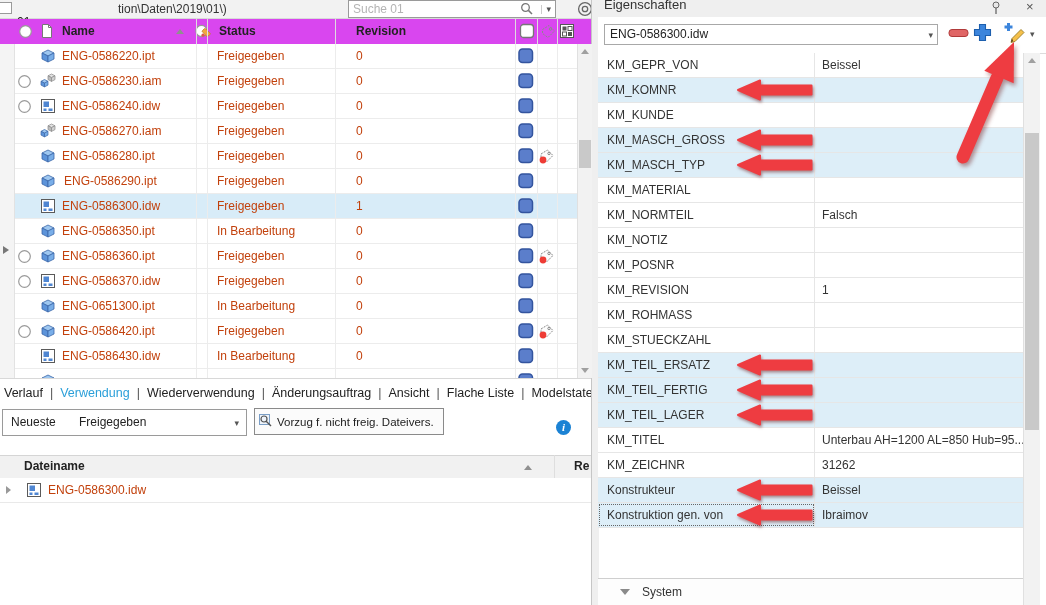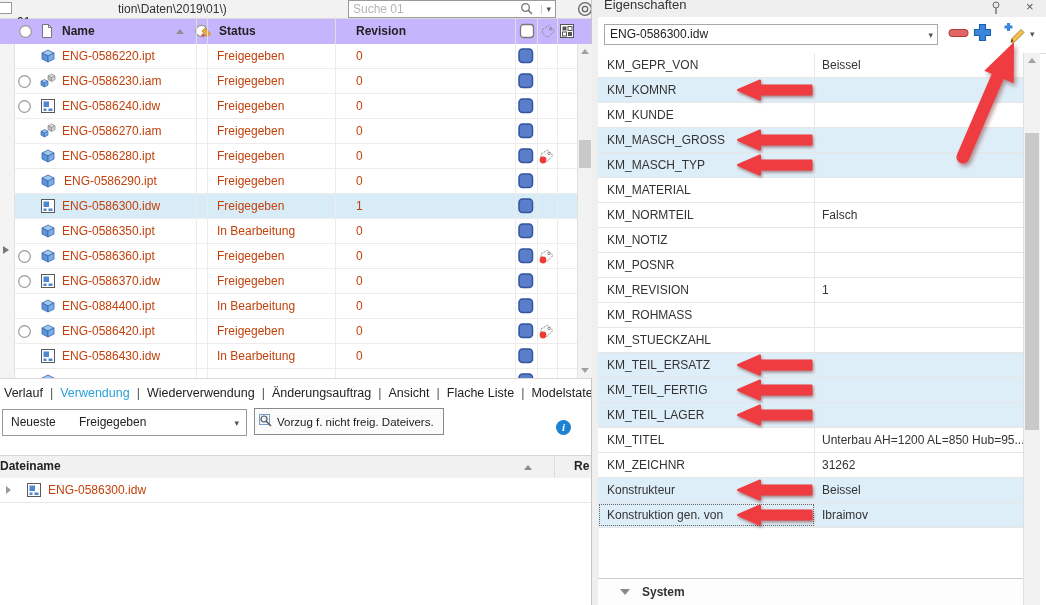--- a/index.html
+++ b/index.html
@@ -7,21 +7,21 @@
        font-family:"Liberation Sans",sans-serif;font-size:12px;color:#222;border-right:1px solid #d0d0d0;}
   .abs{position:absolute;}
   
   .top-strip{position:absolute;left:0;top:0;width:591px;height:18px;background:#f2f2f2;border-bottom:1px solid #d9d9d9;}
   .tab01-icon{position:absolute;left:0;top:2px;width:11px;height:10px;background:#fff;border:1px solid #9a9a9a;border-left:none;}
   .search-box{position:absolute;left:348px;top:0;width:206px;height:16px;background:#fff;border:1px solid #9a9a9a;}
   .search-box input{position:absolute;left:4px;top:0;width:150px;height:15px;border:none;outline:none;font:12px "Liberation Sans",sans-serif;color:#444;background:transparent;padding:0;}
   .search-box input::placeholder{color:#b4b4b4;}
   .caret{color:#555;font-size:9px;line-height:9px;}
   
-  .list-header{position:absolute;left:0;top:19px;width:591px;height:25px;background:#c4b5fd;border-bottom:1px solid #cfcfcf;}
+  .list-header{position:absolute;left:0;top:19px;width:591px;height:25px;background:#d946ef;border-bottom:1px solid #cfcfcf;}
   .hcell{position:absolute;top:5px;font-weight:bold;color:#222;}
   .tri-up{width:0;height:0;border-left:4px solid transparent;border-right:4px solid transparent;border-bottom:5px solid #8f8f8f;}
   .tri-right{width:0;height:0;border-top:4px solid transparent;border-bottom:4px solid transparent;border-left:6px solid #8f8f8f;}
   
   #file-rows{position:absolute;left:0;top:44px;width:577px;height:334px;overflow:hidden;background:#fff;}
   .frow{height:24px;border-bottom:1px solid #ececec;position:relative;background:#fff;}
   .frow.sel{background:#d8ecf8;}
   .cell{position:absolute;}
   .txt{top:5px;color:#c2410c;}
   .gutter{position:absolute;left:0;top:44px;width:14px;height:334px;background:#f4f4f4;border-right:1px solid #e2e2e2;z-index:5;}
@@ -306,21 +306,21 @@
         <span class="cell" style="left:518px;top:4px"><svg width="16" height="16">
             <rect x="1" y="1" width="13.5" height="13.5" rx="3.5" fill="#5b7ecb" stroke="#33549e" stroke-width="1.5"></rect>
           </svg></span>
       </div>
       <div class="frow">
         <span class="cell" style="left:40px;top:4px"><svg width="16" height="16">
             <polygon points="8,2 14,5 8,8 2,5" fill="#9ec7f0" stroke="#3a66a8" stroke-width="0.8"></polygon>
             <polygon points="2,5 8,8 8,14 2,11" fill="#5d94da" stroke="#3a66a8" stroke-width="0.8"></polygon>
             <polygon points="14,5 8,8 8,14 14,11" fill="#79aee8" stroke="#3a66a8" stroke-width="0.8"></polygon>
           </svg></span>
-        <span class="cell txt" style="left:62px">ENG-0884400.ipt</span>
+        <span class="cell txt" style="left:62px">ENG-0651300.ipt</span>
         <span class="cell txt" style="left:217px">In Bearbeitung</span>
         <span class="cell txt" style="left:356px">0</span>
         <span class="cell" style="left:518px;top:4px"><svg width="16" height="16">
             <rect x="1" y="1" width="13.5" height="13.5" rx="3.5" fill="#5b7ecb" stroke="#33549e" stroke-width="1.5"></rect>
           </svg></span>
       </div>
       <div class="frow">
         <span class="cell" style="left:17px;top:5px"><svg width="15" height="15">
             <circle cx="7.5" cy="7.5" r="5.8" fill="#fff" stroke="#9a9a9a" stroke-width="1.2"></circle>
           </svg></span>
@@ -410,21 +410,21 @@
           <rect x="0.5" y="0.5" width="10" height="10" fill="#eef4fb" stroke="#7a9ec6"></rect>
           <circle cx="5" cy="5" r="3" fill="none" stroke="#555" stroke-width="1.2"></circle>
           <line x1="7.2" y1="7.2" x2="12" y2="12" stroke="#555" stroke-width="1.4"></line>
         </svg>
     </span>
     <span>Vorzug f. nicht freig. Dateivers.</span>
   </div>
   <div class="info-dot">i</div>
 
   <div class="bottom-header">
-    <span class="hcell" style="left:0;top:3px">Dateiname</span>
+    <span class="hcell" style="left:24px;top:3px">Dateiname</span>
     <span class="abs tri-up" style="left:524px;top:9px"></span>
     <span class="hcell" style="left:574px;top:3px">Re</span>
   </div>
   <div class="bvline"></div>
   <div class="bottom-row">
     <span class="abs" style="left:6px;top:8px;width:0;height:0;border-top:4px solid transparent;border-bottom:4px solid transparent;border-left:5px solid #999"></span>
     <span class="abs" style="left:26px;top:4px">
       <svg width="16" height="16">
           <rect x="1.5" y="1.5" width="13" height="13" fill="#fff" stroke="#5a5a5a"></rect>
           <rect x="3.5" y="3.5" width="5.5" height="5.5" fill="#4f86d2"></rect>
@@ -571,21 +571,21 @@
         <div class="pname">Konstruktion gen. von</div>
         <div class="pval">Ibraimov</div>
         <span class="rowarrow"><svg width="78" height="22" viewBox="0 0 78 22">
             <polygon points="1,11 23,1.5 23,6.5 74.5,6.5 74.5,15.5 23,15.5 23,20.5" fill="#ee3c41" stroke="#ee3c41" stroke-width="2" stroke-linejoin="round"></polygon>
           </svg></span>
       </div>
     </div>
 
   <div class="sys-header">
     <span class="sys-tri"></span>
-    <span class="abs" style="left:44px;top:6px;font-weight:bold;color:#333">System</span>
+    <span class="abs" style="left:44px;top:6px;font-weight:normal;color:#333">System</span>
   </div>
 
   <div class="vscroll" style="left:1023px;top:53px;width:16px;height:552px">
     <span class="sb-tri-up" style="left:4px"></span>
     <span class="thumb" style="top:80px;height:297px"></span>
   </div>
 
   <svg class="bigarrow" width="1046" height="605" viewBox="0 0 1046 605">
     <line x1="963" y1="157" x2="997" y2="78" stroke="#ee3c41" stroke-width="13" stroke-linecap="round"></line>
     <polygon points="1014,42 1013.7,83.2 984.3,70.8" fill="#ee3c41"></polygon>

